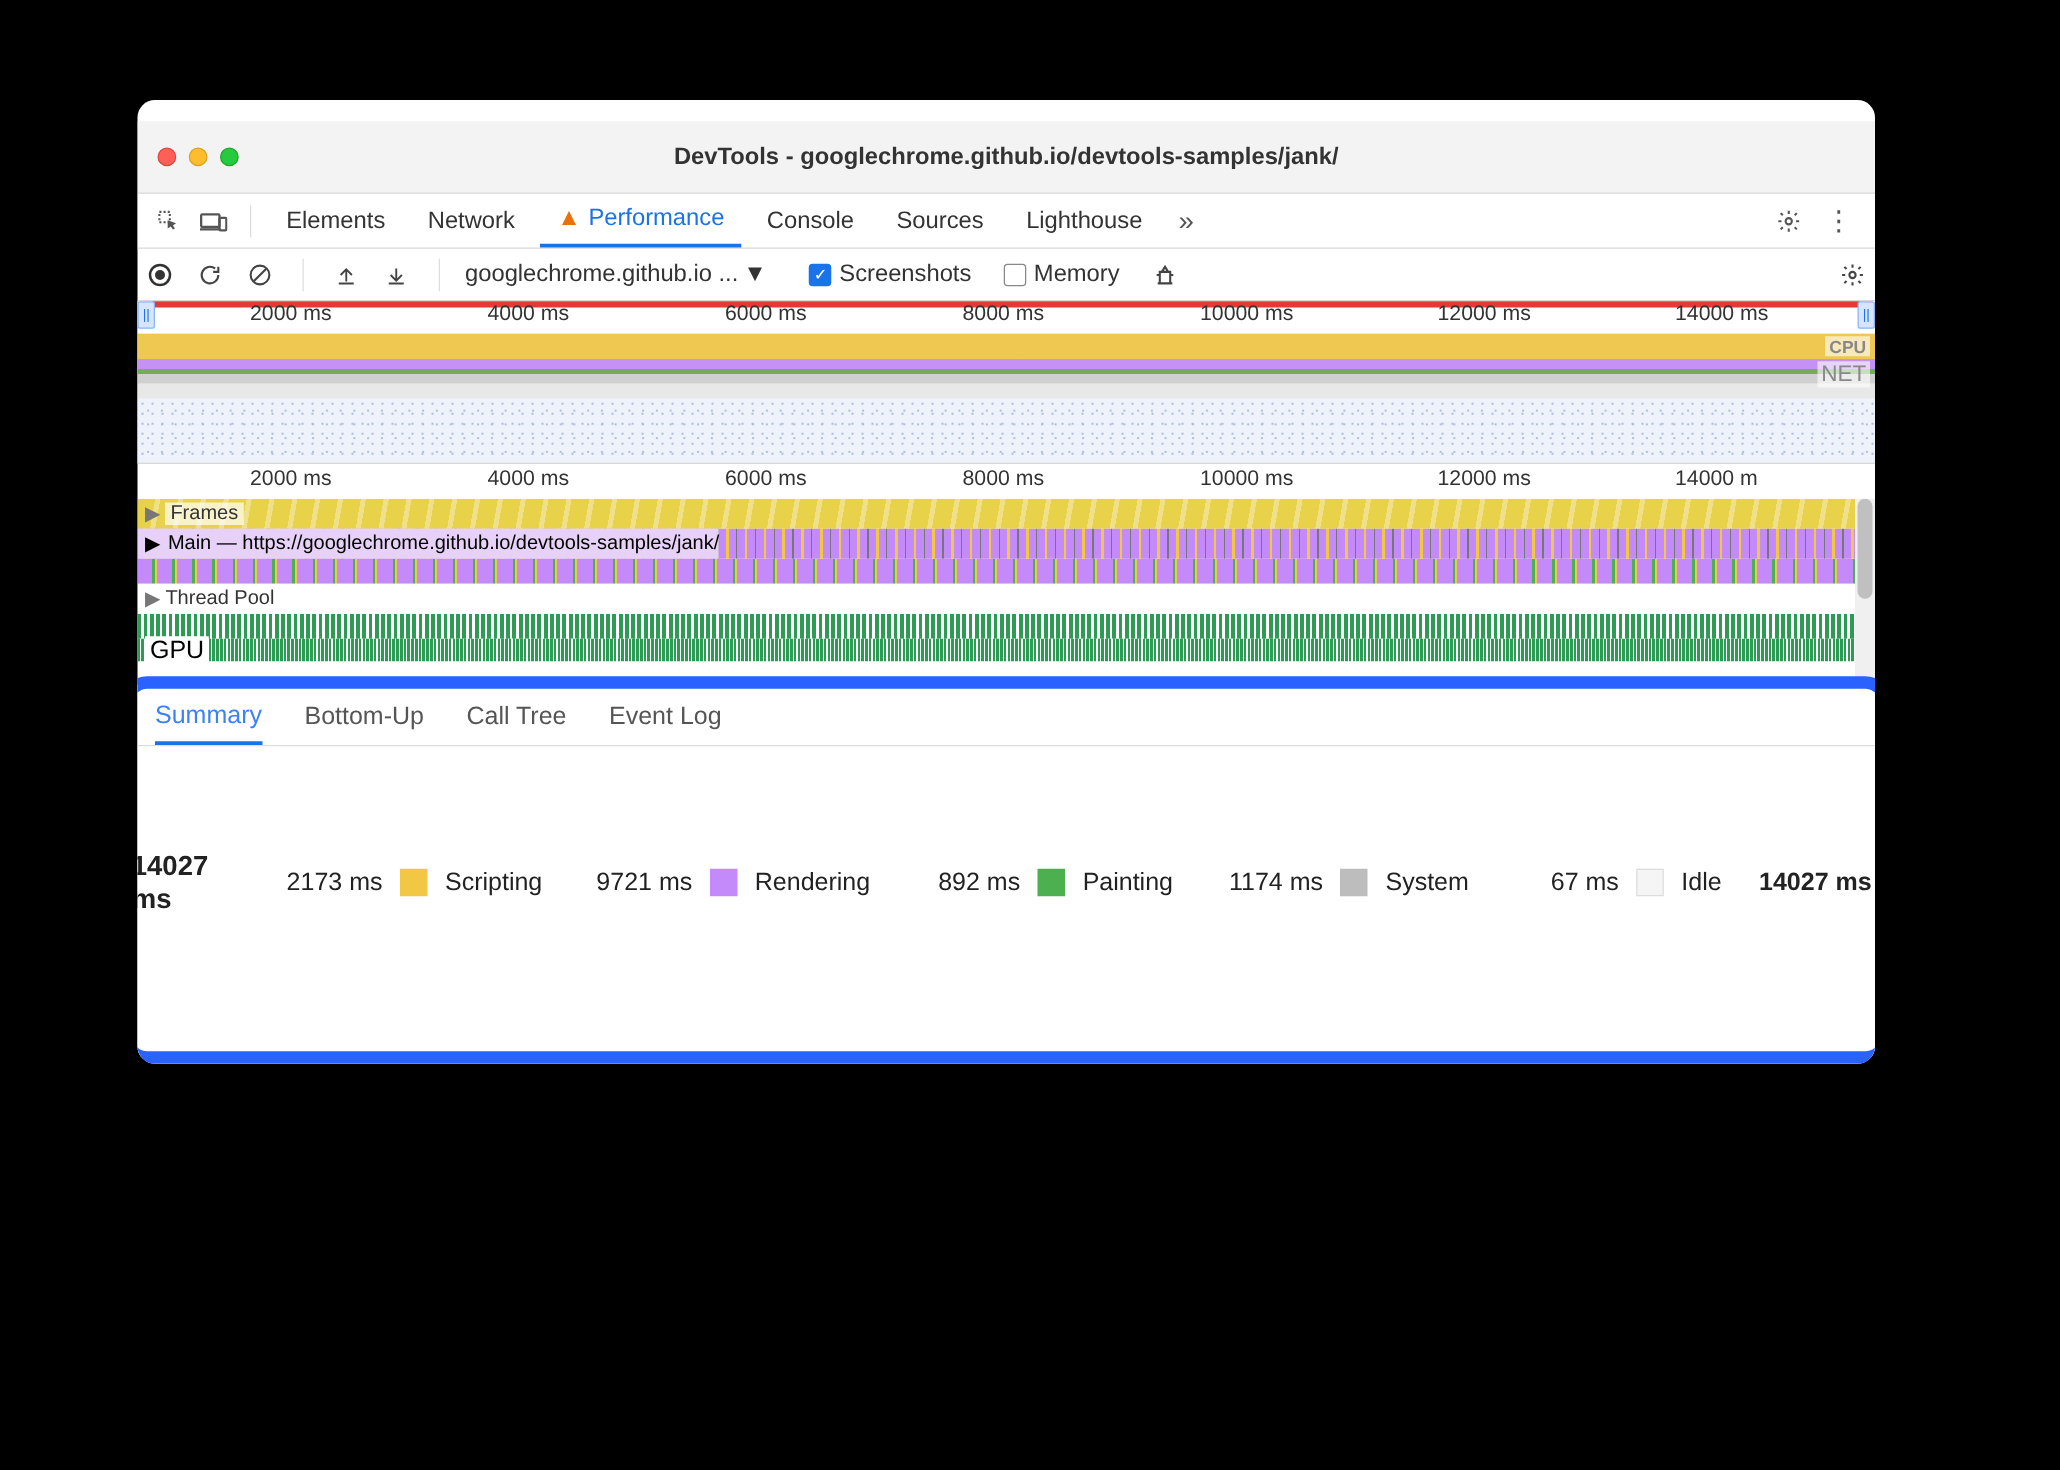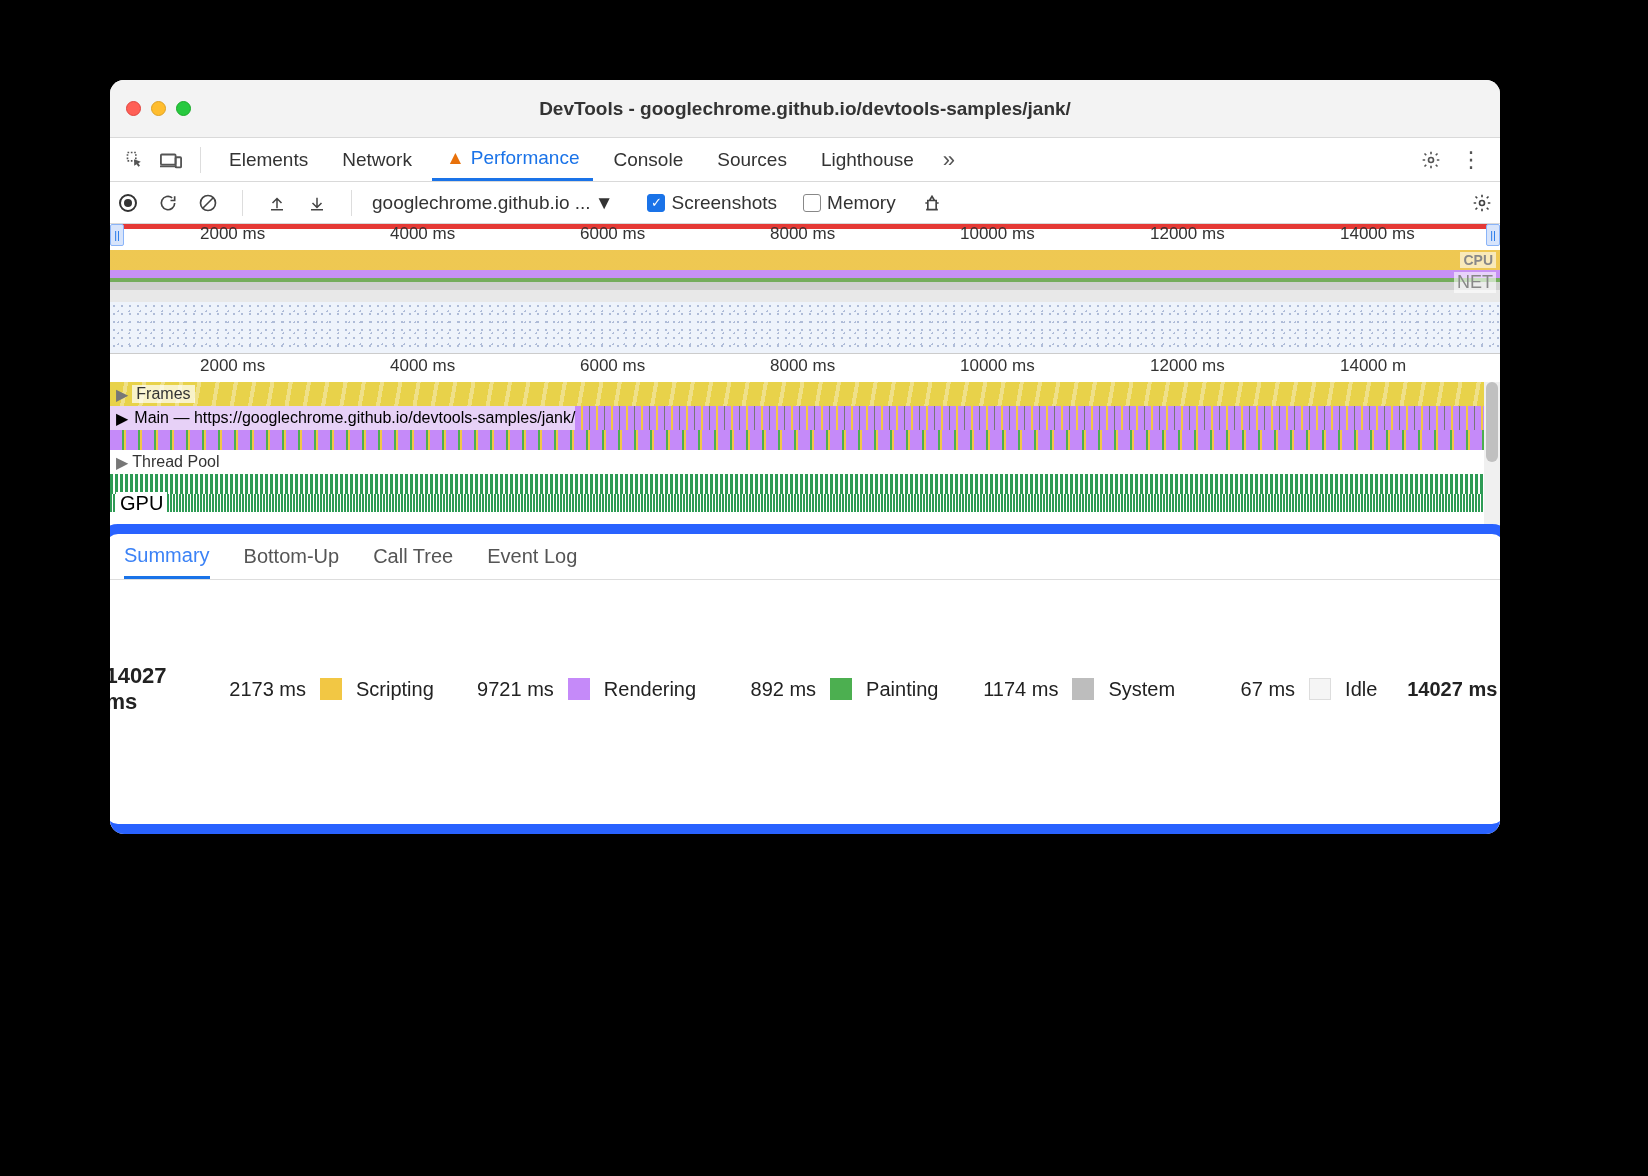--- a/index.html
+++ b/index.html
@@ -23,20 +23,21 @@
   }
   
   .titlebar {
     height: 58px;
     background: #f3f3f3;
     display: flex;
     align-items: center;
     padding: 0 16px;
     border-bottom: 1px solid #d9d9d9;
     position: relative;
+    margin-top: 17px;
   }
   .traffic { display:flex; gap:10px; }
   .traffic .dot { width:15px; height:15px; border-radius:50%; }
   .dot.red{background:#ff5f56;border:1px solid #e0443e;}
   .dot.yellow{background:#ffbd2e;border:1px solid #dea123;}
   .dot.green{background:#27c93f;border:1px solid #1aab29;}
   .titlebar .title {
     position:absolute; left:0; right:0; text-align:center;
     font-weight:600; font-size:19px; color:#333;
     pointer-events:none;

